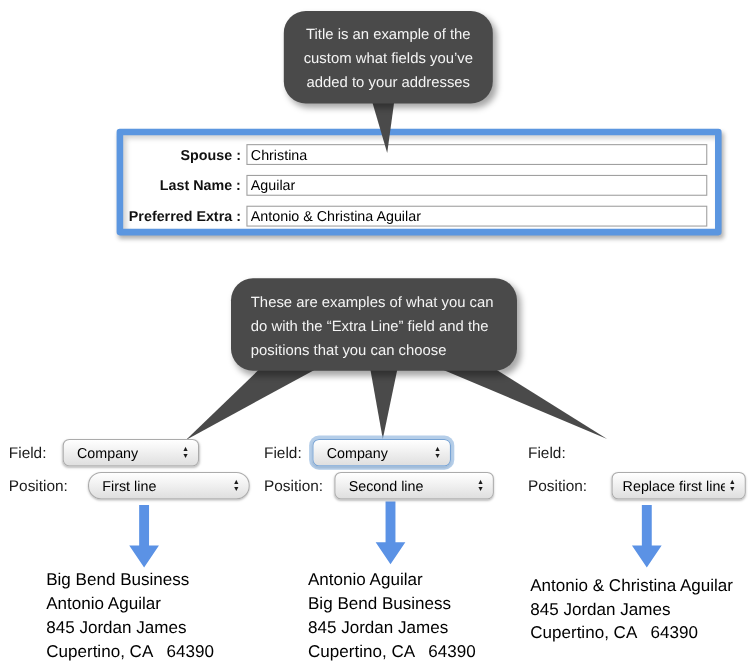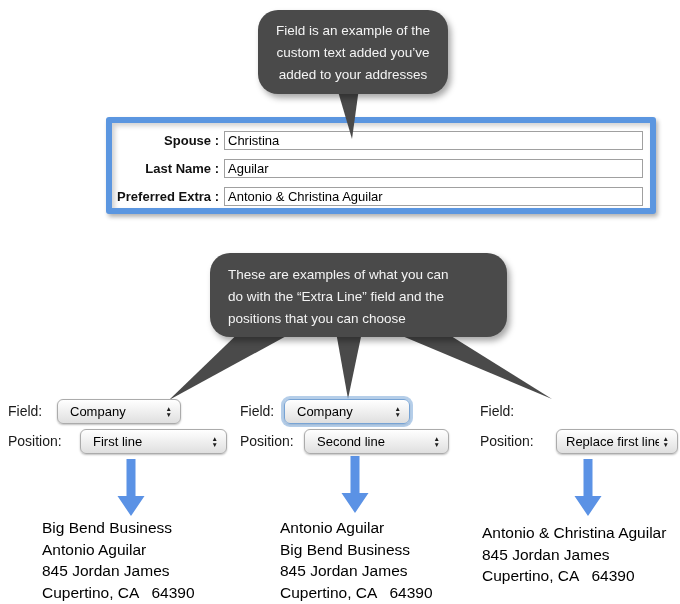--- a/index.html
+++ b/index.html
@@ -23,21 +23,21 @@
     font-size: 13.5px;
     line-height: 22px;
     box-shadow: 3px 4px 6px rgba(0,0,0,0.35);
     z-index: 4;
   }
   #callout-top {
     left: 258px; top: 10px; width: 190px; height: 84px;
     text-align: center; padding-top: 10px;
   }
   #callout-extra {
-    left: 210px; top: 253px; width: 297px; height: 84px;
+    left: 210px; top: 253px; width: 260px; height: 84px;
     text-align: left; padding: 11px 0 0 18px;
   }
 
   
   #overlay {
     position: absolute; left: 0; top: 0; width: 680px; height: 604px;
     z-index: 3; pointer-events: none;
   }
 
   
@@ -93,22 +93,22 @@
     z-index: 2;
   }
   .addr-line { white-space: pre; }
 </style>
 </head>
 <body>
 
 <div id="canvas">
 
   <div class="callout" id="callout-top">
-    <div class="callout-line">Field is an example of the</div>
-    <div class="callout-line">custom text added you’ve</div>
+    <div class="callout-line">Title is an example of the</div>
+    <div class="callout-line">custom what fields you’ve</div>
     <div class="callout-line">added to your addresses</div>
   </div>
 
   <div id="fields-panel">
     <div class="panel-row">
       <div class="panel-label">Spouse :</div>
       <input class="panel-input" type="text" value="Christina" style="">
     </div>
     <div class="panel-row">
       <div class="panel-label">Last Name :</div>
@@ -141,21 +141,21 @@
 
   <div class="sel-label" style="left:8px; top:403px;">Field:</div>
   <div class="popup" style="left:57px; top:399px; width:124px;">
     <span class="val">Company</span>
     <span class="arrows">
         <span>▲</span>
         <span>▼</span>
       </span>
   </div>
   <div class="sel-label" style="left:8px; top:433px;">Position:</div>
-  <div class="popup" style="left:80px; top:429px; width:147px;">
+  <div class="popup" style="left:80px; top:429px; width:147px;border-radius:12px;">
     <span class="val">First line</span>
     <span class="arrows">
         <span>▲</span>
         <span>▼</span>
       </span>
   </div>
   <div class="address" style="left:42px; top:517px;">
     <div class="addr-line">Big Bend Business</div>
     <div class="addr-line">Antonio Aguilar</div>
     <div class="addr-line">845 Jordan James</div>

